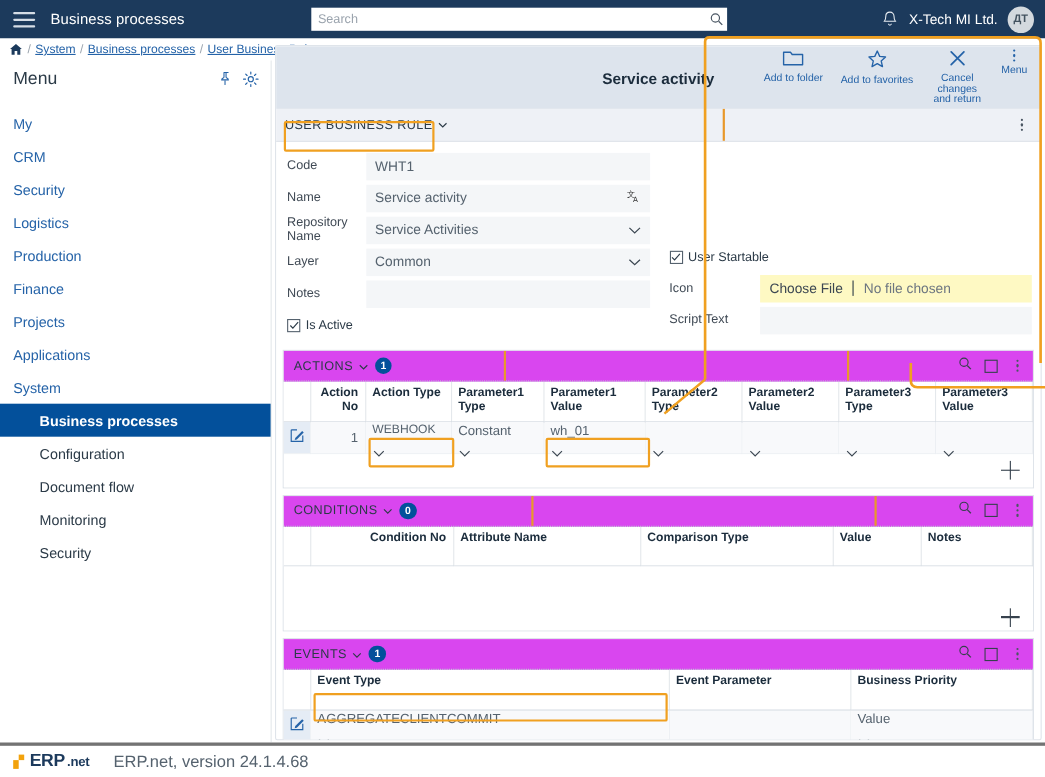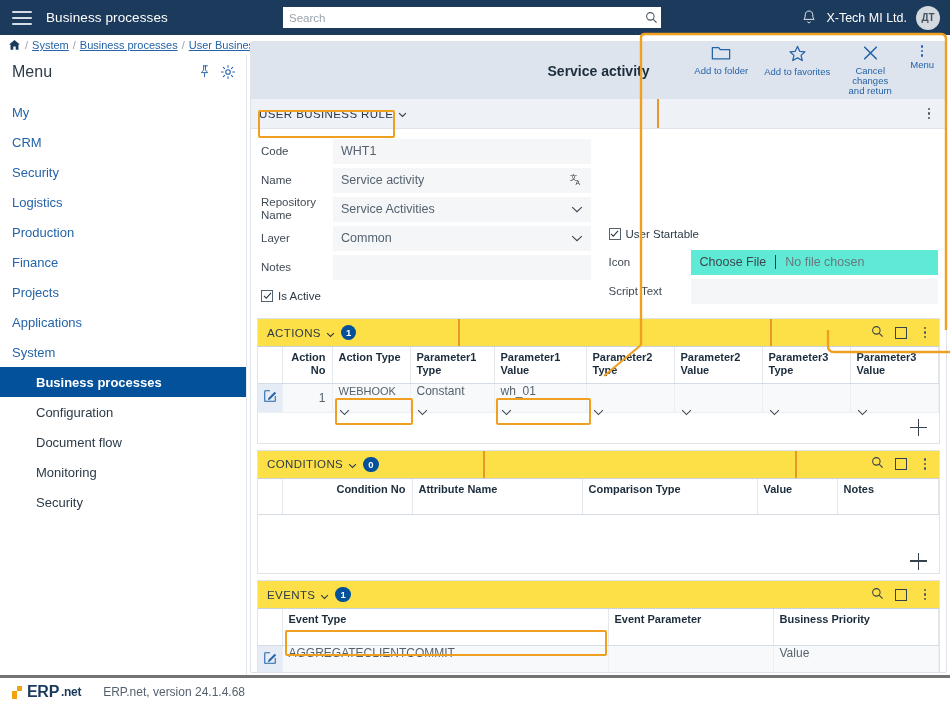--- a/index.html
+++ b/index.html
@@ -56,21 +56,21 @@
 
   
   .footer { position: absolute; left: 0; bottom: 0; width: 950px; height: 31px;
     background: #ffffff; border-top: 3px solid #737373; display: flex;
     align-items: center; padding-left: 12px; gap: 22px; }
   .erp-logo { display: flex; align-items: center; gap: 2px; font-weight: bold;
     font-size: 16px; color: #1c3a5c; letter-spacing: -.3px; }
   .erp-mark { width: 13px; height: 13px; position: relative; }
   .erp-mark b { position:absolute; background:#f2a20c; display:block; }
   .erp-net { color: #1c3a5c; font-size: 12px; }
-  .version { font-size: 12px; color: #55626e; }
+  .version { font-size: 15px; color: #55626e; }
 
   
   .main { position: absolute; left: 250px; top: 41px; width: 697px; bottom: 33px;
     background: #ffffff; border: 1px solid #dfe4ea; border-radius: 2px;
     overflow: hidden; }
 
   .toolbar { height: 57px; background: #dde4ed; display: flex; align-items: center;
     position: relative; }
   .tb-btn { display: flex; flex-direction: column; align-items: center;
     justify-content: center; gap: 3px; cursor: pointer; color: #2563a8;
@@ -96,28 +96,28 @@
   .flabel.w2 { width: 82px; flex: 0 0 82px; }
   .fctl { flex: 1; height: 25px; background: #f4f6f8; border: 0; display: flex;
     align-items: center; padding: 0 8px; font-size: 12.5px; color: #55626e; position: relative; }
   .chev { position: absolute; right: 8px; top: 50%; transform: translateY(-50%); }
   .transicon { position: absolute; right: 8px; top: 50%; transform: translateY(-50%); font-size: 11px; color: #333; }
   .checkrow { display: flex; align-items: center; gap: 5px; padding: 4px 10px 0 10px; height: 24px; }
   .cbox { width: 12px; height: 12px; border: 1px solid #55626e; display: flex;
     align-items: center; justify-content: center; }
   .cbox svg { display: block; }
   .ctext { font-size: 11.5px; color: #2b3a47; }
-  .filectl { flex: 1; height: 25px; background: #5eead4; display: flex; align-items: center; }
+  .filectl { flex: 1; height: 25px; background: #fef9c3; display: flex; align-items: center; }
   .filebtn { font-size: 12.5px; color: #3c4752; padding: 0 9px; border-right: 1px solid #2b3a47;
     line-height: 14px; cursor: pointer; }
   .fileno { font-size: 12.5px; color: #6d7680; padding-left: 9px; }
 
   
   .section { margin: 6px 6px 0 6px; border: 1px solid #dfe4ea; }
-  .sec-head { height: 28px; background: #fde047; display: flex; align-items: center;
+  .sec-head { height: 28px; background: #d946ef; display: flex; align-items: center;
     padding: 0 6px 0 9px; position: relative; border-bottom: 1px dotted #c3cbd6; }
   .sec-title { font-size: 11.5px; color: #2b3a47; letter-spacing: .4px; }
   .sec-chev { margin: 0 6px 0 5px; }
   .badge { min-width: 15px; height: 15px; border-radius: 8px; background: #03509b;
     color: #fff; font-size: 9.5px; display: inline-flex; align-items: center;
     justify-content: center; padding: 0 5px; font-weight: bold; }
   .sec-tools { position: absolute; right: 7px; display: flex; align-items: center; gap: 11px; }
   .sq-ico { width: 12px; height: 12px; border: 1.4px solid #36414d; }
   .vsep { position: absolute; top: 0; bottom: 0; width: 1.6px; background: #e8982a; }
 

